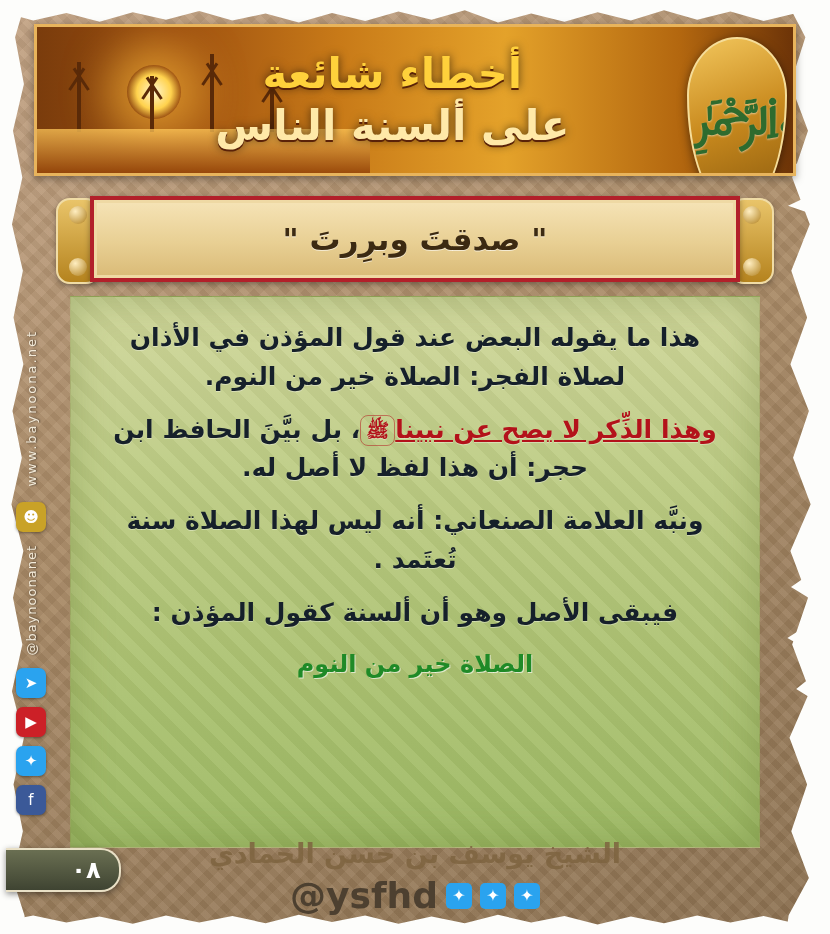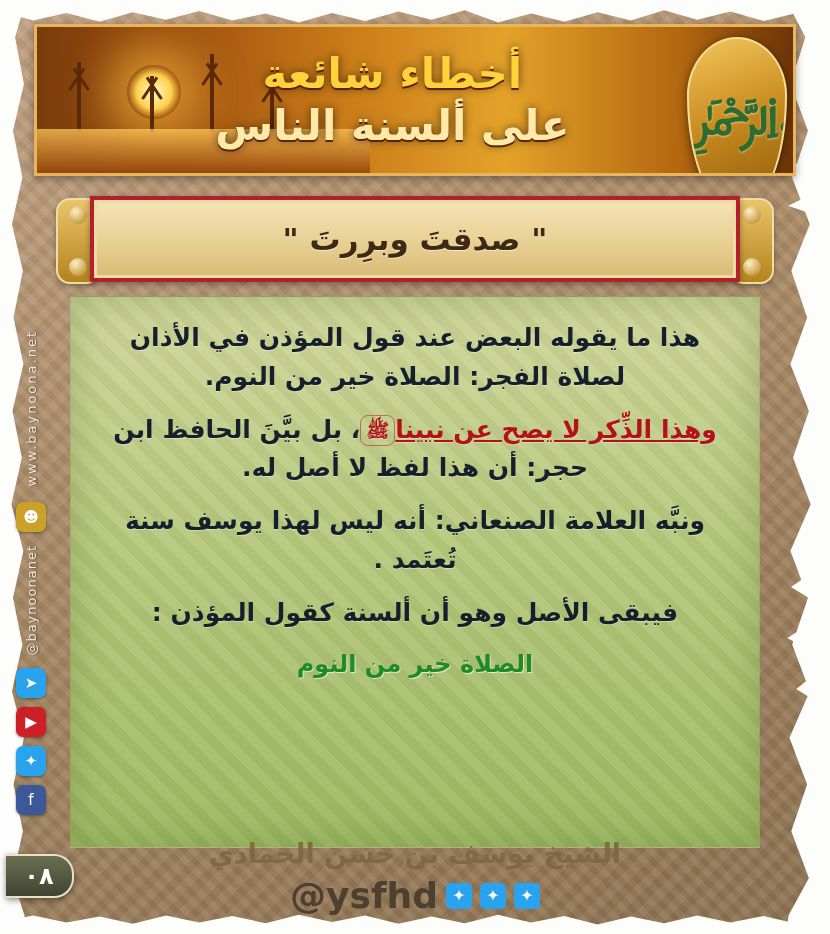--- a/index.html
+++ b/index.html
@@ -315,34 +315,35 @@
     letter-spacing: 1px;
     color: #f3ead8;
     direction: ltr;
     text-shadow: 0 1px 2px rgba(0,0,0,0.6);
     margin: 4px 0;
   }
   
   #page-badge {
     position: absolute;
     left: 6px;
-    bottom: 36px;
+    bottom: 42px;
     width: 66px;
     height: 40px;
     border-radius: 0 20px 20px 0;
     background: linear-gradient(180deg, #6a6f52, #3f4432);
     border: 2px solid #e9e0c6;
     border-left: none;
     color: #fff;
     display: flex;
     align-items: center;
     justify-content: center;
     font-size: 24px;
     font-weight: bold;
     box-shadow: 0 2px 6px rgba(0,0,0,0.45);
+    padding-left: 47px;
   }
 </style>
 </head>
 <body>
 
 <div id="poster">
 
   <div class="tear top"></div>
   <div class="tear bottom"></div>
   <div class="tear left"></div>
@@ -376,21 +377,21 @@
     </div>
   </div>
 
   <div id="body-panel">
     <div class="para">هذا ما يقوله البعض عند قول المؤذن في الأذان لصلاة الفجر: الصلاة خير من النوم.</div>
 
     <div class="para">
       <span class="inline-red">وهذا الذِّكر لا يصح عن نبينا</span><span class="salla">ﷺ</span><span>، بل بيَّنَ الحافظ ابن حجر: أن هذا لفظ لا أصل له.</span>
     </div>
 
-    <div class="para">ونبَّه العلامة  الصنعاني: أنه ليس لهذا يوسف سنة تُعتَمد .</div>
+    <div class="para">ونبَّه العلامة  الصنعاني: أنه ليس لهذا الصلاة سنة تُعتَمد .</div>
     <div class="para">فيبقى الأصل وهو أن ألسنة كقول المؤذن :</div>
     <div class="para green-big">الصلاة خير من النوم</div>
   </div>
 
   <div id="side-strip">
     <div id="site-url">www.baynoona.net</div>
     <div class="soc" style="background:#c9a227;">☻</div>
     <div id="ig-handle">@baynoonanet</div>
     <div class="soc" style="background:#2aa3ef;">➤</div>
     <div class="soc" style="background:#cc2027;">▶</div>

